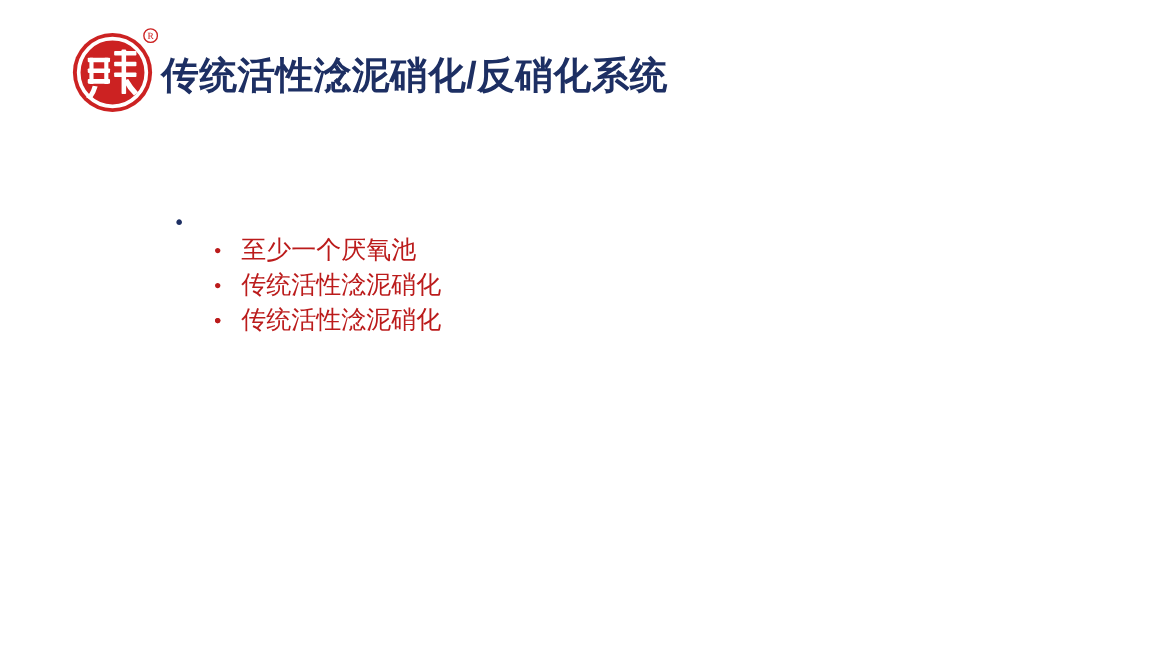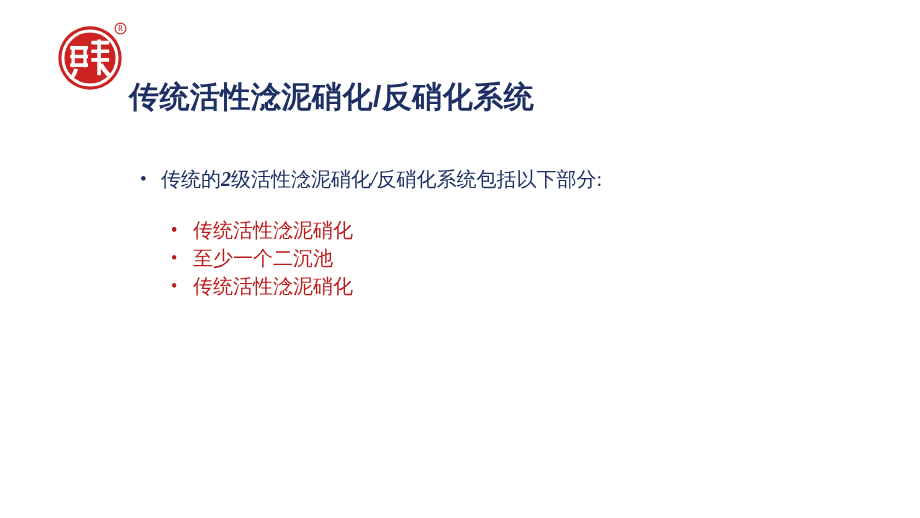--- a/index.html
+++ b/index.html
@@ -60,21 +60,20 @@
     left: 129px;
     top: 38px;
     height: 46px;
     line-height: 46px;
     font-size: 30px;
     font-weight: bold;
     letter-spacing: 0.5px;
     color: #1d2f63;
     white-space: nowrap;
     font-family: "Liberation Sans", "DejaVu Sans", sans-serif;
-    margin-top: 36px;
   }
 
   
   .body-block {
     position: absolute;
     left: 138px;
     top: 164px;
     width: 700px;
   }
 
@@ -160,39 +159,36 @@
       </svg>
     </div>
 
     <div class="slide-title">传统活性淰泥硝化/反硝化系统</div>
   </div>
 
   <div class="body-block">
 
     <div class="bullet-l1">
       <span class="marker">•</span>
-      <span class="txt">
-        <span>传统的</span><span class="bold-latin">2</span><span>级活性淰泥硝化</span><span class="bold-latin">/</span><span>反硝化系统包括以下部分:</span>
-      </span>
     </div>
 
     <div class="sub-list">
 
       <div class="bullet-l2">
         <span class="marker">•</span>
+        <span>至少一个厌氧池</span>
       </div>
 
       <div class="bullet-l2">
         <span class="marker">•</span>
         <span>传统活性淰泥硝化</span>
       </div>
 
       <div class="bullet-l2">
         <span class="marker">•</span>
-        <span>至少一个二沉池</span>
       </div>
 
       <div class="bullet-l2">
         <span class="marker">•</span>
         <span>传统活性淰泥硝化</span>
       </div>
 
     </div>
   </div>
 

